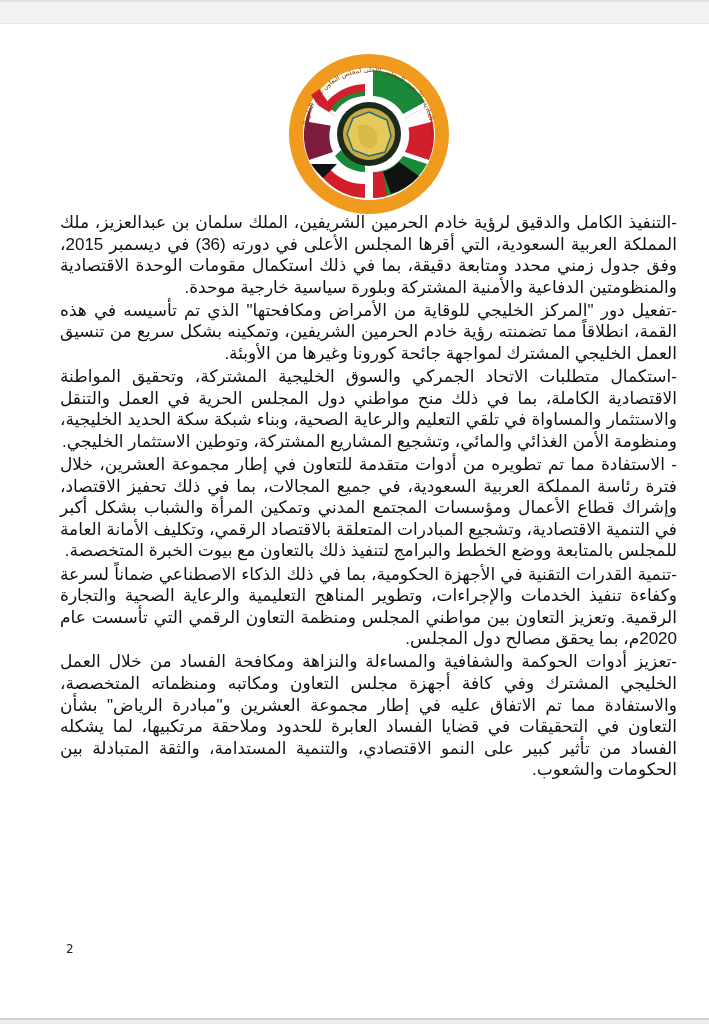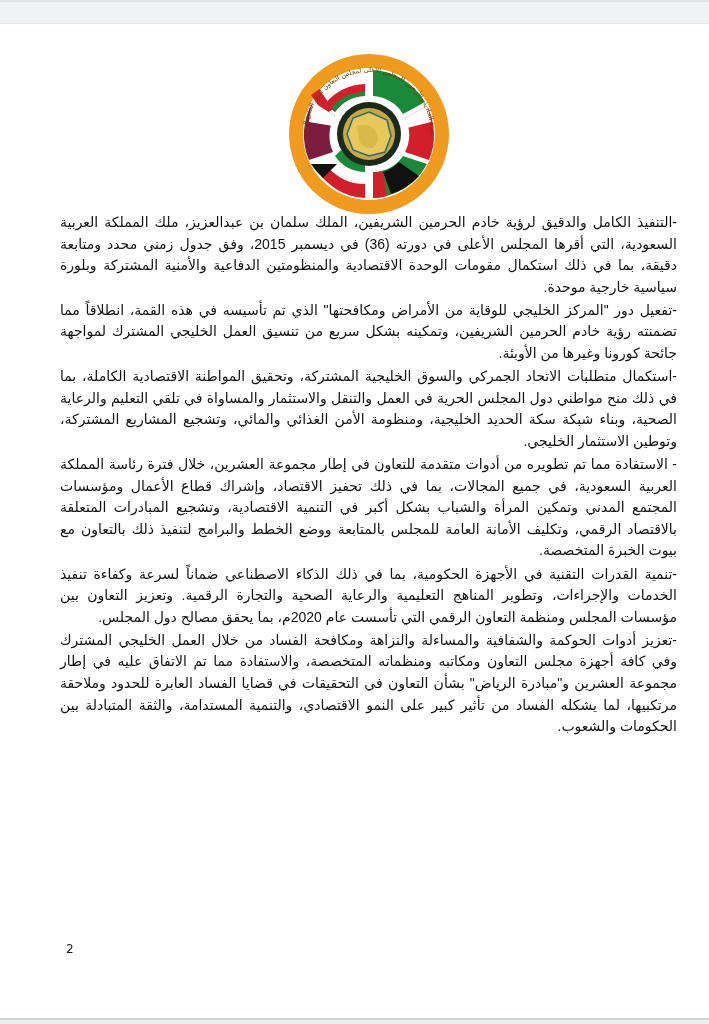--- a/index.html
+++ b/index.html
@@ -45,21 +45,21 @@
     }
     .logo svg { width: 164px; height: 164px; display: block; }
     .content {
       position: absolute;
       left: 60px;
       top: 188px;
       width: 617px;
       direction: rtl;
       text-align: justify;
       text-align-last: right;
-      font-size: 14px;
+      font-size: 17px;
       line-height: 21.6px;
     }
     .para {
       margin: 0 0 1.5px 0;
       padding-right: 0;
       text-indent: 0;
     }
     .para .bullet {
       display: inline;
     }
@@ -120,20 +120,20 @@
         <textPath href="#ringTop" startOffset="50%" text-anchor="middle">الدورة الحادية والأربعون للمجلس الأعلى لمجلس التعاون لدول الخليج العربية</textPath>
       </text>
     </svg>
   </div>
 
   <div class="content" lang="ar" dir="rtl">
     <p class="para"><span class="bullet">-</span><span>التنفيذ الكامل والدقيق لرؤية خادم الحرمين الشريفين، الملك سلمان بن عبدالعزيز، ملك المملكة العربية السعودية، التي أقرها المجلس الأعلى في دورته (36) في ديسمبر 2015، وفق جدول زمني محدد ومتابعة دقيقة، بما في ذلك استكمال مقومات الوحدة الاقتصادية والمنظومتين الدفاعية والأمنية المشتركة وبلورة سياسية خارجية موحدة.</span></p>
     <p class="para"><span class="bullet">-</span><span>تفعيل دور "المركز الخليجي للوقاية من الأمراض ومكافحتها" الذي تم تأسيسه في هذه القمة، انطلاقاً مما تضمنته رؤية خادم الحرمين الشريفين، وتمكينه بشكل سريع من تنسيق العمل الخليجي المشترك لمواجهة جائحة كورونا وغيرها من الأوبئة.</span></p>
     <p class="para"><span class="bullet">-</span><span>استكمال متطلبات الاتحاد الجمركي والسوق الخليجية المشتركة، وتحقيق المواطنة الاقتصادية الكاملة، بما في ذلك منح مواطني دول المجلس الحرية في العمل والتنقل والاستثمار والمساواة في تلقي التعليم والرعاية الصحية، وبناء شبكة سكة الحديد الخليجية، ومنظومة الأمن الغذائي والمائي، وتشجيع المشاريع المشتركة، وتوطين الاستثمار الخليجي.</span></p>
     <p class="para"><span class="bullet">- </span><span>الاستفادة مما تم تطويره من أدوات متقدمة للتعاون في إطار مجموعة العشرين، خلال فترة رئاسة المملكة العربية السعودية، في جميع المجالات، بما في ذلك تحفيز الاقتصاد، وإشراك قطاع الأعمال ومؤسسات المجتمع المدني وتمكين المرأة والشباب بشكل أكبر في التنمية الاقتصادية، وتشجيع المبادرات المتعلقة بالاقتصاد الرقمي، وتكليف الأمانة العامة للمجلس بالمتابعة ووضع الخطط والبرامج لتنفيذ ذلك بالتعاون مع بيوت الخبرة المتخصصة.</span></p>
-    <p class="para"><span class="bullet">-</span><span>تنمية القدرات التقنية في الأجهزة الحكومية، بما في ذلك الذكاء الاصطناعي ضماناً لسرعة وكفاءة تنفيذ الخدمات والإجراءات، وتطوير المناهج التعليمية والرعاية الصحية والتجارة الرقمية. وتعزيز التعاون بين مؤسسات المجلس ومنظمة التعاون الرقمي التي تأسست عام 2020م، بما يحقق مصالح دول المجلس.</span></p>
+    <p class="para"><span class="bullet">-</span><span>تنمية القدرات التقنية في الأجهزة الحكومية، بما في ذلك الذكاء الاصطناعي ضماناً لسرعة وكفاءة تنفيذ الخدمات والإجراءات، وتطوير المناهج التعليمية والرعاية الصحية والتجارة الرقمية. وتعزيز التعاون بين مواطني المجلس ومنظمة التعاون الرقمي التي تأسست عام 2020م، بما يحقق مصالح دول المجلس.</span></p>
     <p class="para"><span class="bullet">-</span><span>تعزيز أدوات الحوكمة والشفافية والمساءلة والنزاهة ومكافحة الفساد من خلال العمل الخليجي المشترك وفي كافة أجهزة مجلس التعاون ومكاتبه ومنظماته المتخصصة، والاستفادة مما تم الاتفاق عليه في إطار مجموعة العشرين و"مبادرة الرياض" بشأن التعاون في التحقيقات في قضايا الفساد العابرة للحدود وملاحقة مرتكبيها، لما يشكله الفساد من تأثير كبير على النمو الاقتصادي، والتنمية المستدامة، والثقة المتبادلة بين الحكومات والشعوب.</span></p>
   </div>
 
   <div class="page-number">2</div>
 </div>
 
 <div class="bottom-bar"></div>
 
 </body></html>

